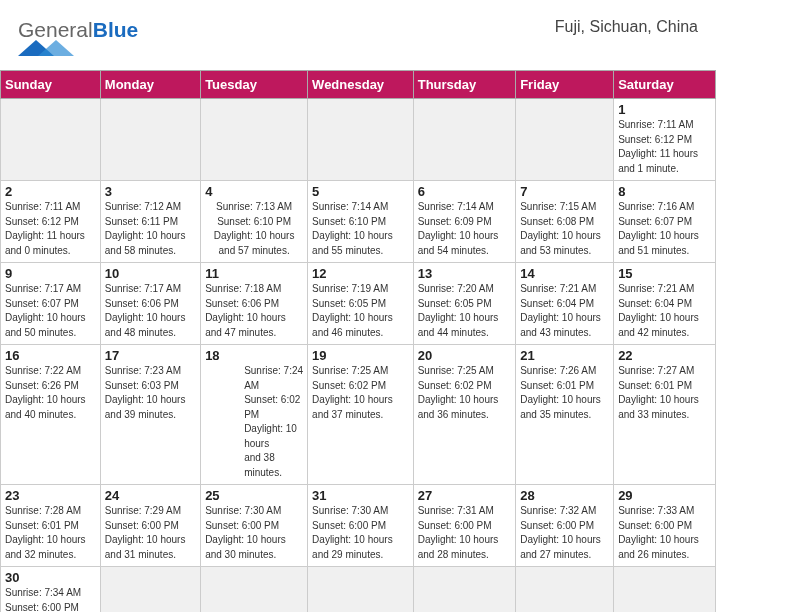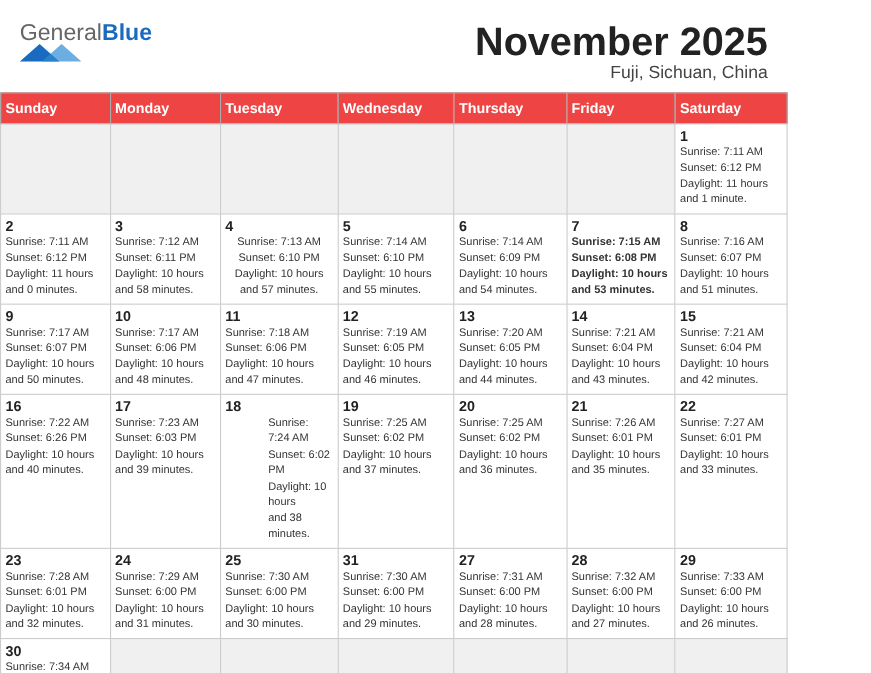--- a/index.html
+++ b/index.html
@@ -38,21 +38,21 @@
       font-size: 16px;
       color: #444;
     }
     .calendar {
       width: 100%;
       border-collapse: collapse;
       margin: 0;
       padding: 0 0px;
     }
     .calendar th {
-      background: #ef4444;
+      background: #be185d;
       color: #fff;
       font-size: 13px;
       font-weight: bold;
       padding: 6px 4px;
       text-align: left;
       border: 1px solid #aaa;
     }
     .calendar td {
       vertical-align: top;
       border: 1px solid #ccc;
@@ -96,21 +96,20 @@
         </div>
         <div style="margin-top:-2px;">
           <svg width="80" height="18">
             <polygon points="0,16 18,0 36,16" fill="#1a6bbf"></polygon>
             <polygon points="20,16 38,0 56,16" fill="#2e8bd4" opacity="0.7"></polygon>
           </svg>
         </div>
       </div>
     </div>
     <div class="title-area">
-      <div class="month-title">November 2025</div>
       <div class="location">Fuji, Sichuan, China</div>
     </div>
   </div>
 
   <table class="calendar">
     <thead>
       <tr>
         <th>Sunday</th>
         <th>Monday</th>
         <th>Tuesday</th>
@@ -167,21 +166,21 @@
           </td>
           <td>
             <span class="day-num">6</span>
             <div class="day-info" style="white-space: pre-line;">Sunrise: 7:14 AM
 Sunset: 6:09 PM
 Daylight: 10 hours
 and 54 minutes.</div>
           </td>
           <td>
             <span class="day-num">7</span>
-            <div class="day-info" style="white-space: pre-line; font-weight: bold;">Sunrise: 7:15 AM
+            <div class="day-info" style="white-space: pre-line;">Sunrise: 7:15 AM
 Sunset: 6:08 PM
 Daylight: 10 hours
 and 53 minutes.</div>
           </td>
           <td>
             <span class="day-num">8</span>
             <div class="day-info" style="white-space: pre-line;">Sunrise: 7:16 AM
 Sunset: 6:07 PM
 Daylight: 10 hours
 and 51 minutes.</div>

